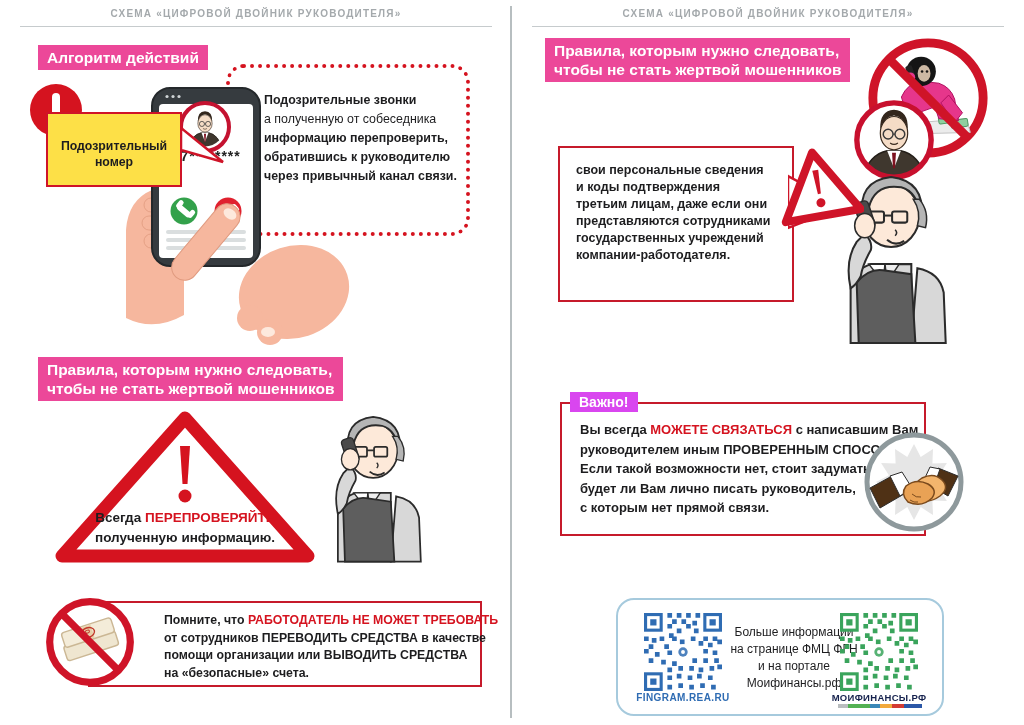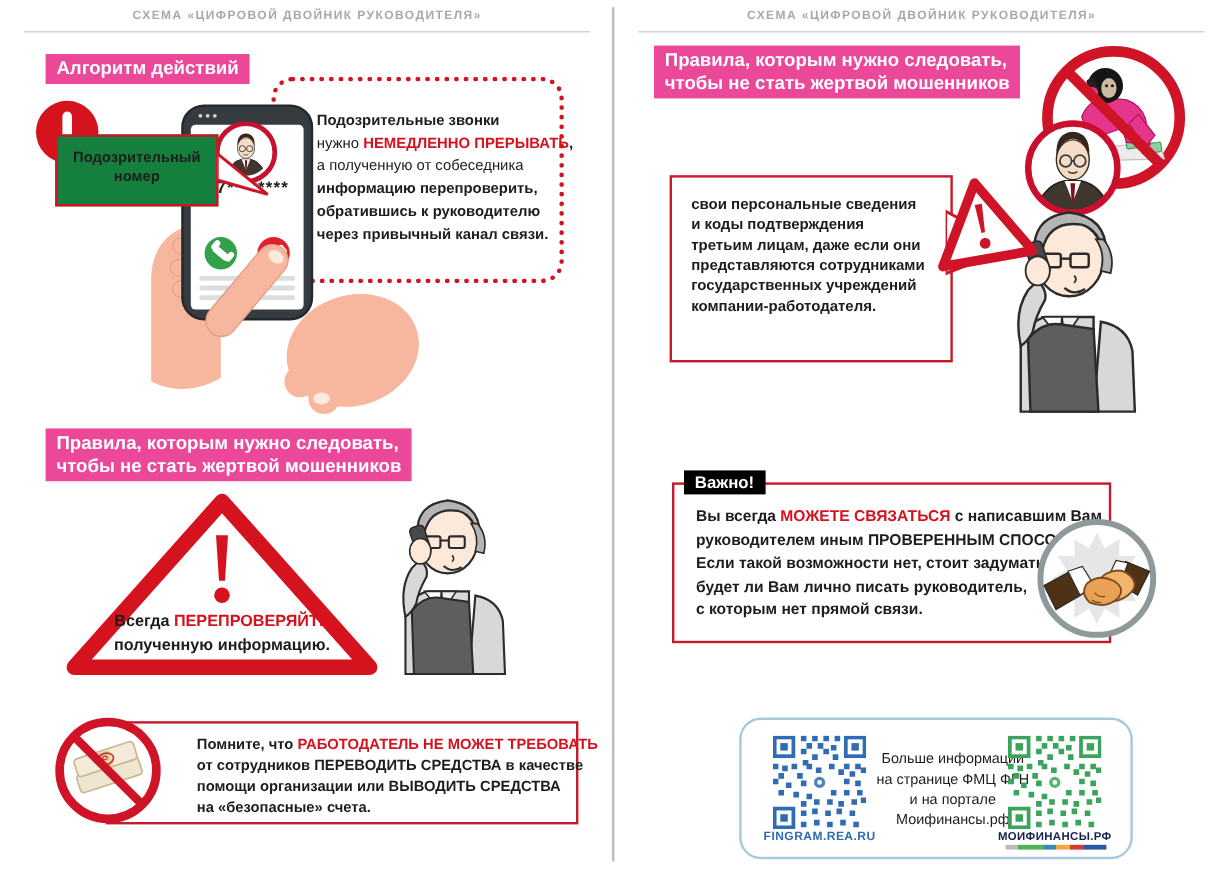--- a/index.html
+++ b/index.html
@@ -14,28 +14,28 @@
   .hdr-line{top:26px;height:0;border-top:1px solid #c6cbcd;}
   .glabel{background:#ec4899;color:#fff;font-weight:bold;font-size:15.5px;line-height:19px;
           padding:3px 9px;display:inline-block;}
   .glabel div{white-space:nowrap;}
   .dotted-box{border:4px dotted #d5131f;border-radius:18px;}
   .callout{font-size:12.4px;line-height:19px;font-weight:bold;}
   .callout .rg{font-weight:normal;}
   .excl-badge{width:52px;height:52px;border-radius:50%;background:#d5131f;}
   .excl-badge .bar{position:absolute;left:22px;top:9px;width:8px;height:23px;border-radius:4px;background:#fff;}
   .excl-badge .dot{position:absolute;left:22px;top:37px;width:8px;height:8px;border-radius:50%;background:#fff;}
-  .susp-box{background:#15803d;border:2.5px solid #cf1428;text-align:center;
-            font-size:12.3px;font-weight:bold;line-height:16px;padding-top:9px;}
+  .susp-box{background:#fde047;border:2.5px solid #cf1428;text-align:center;
+            font-size:12.3px;font-weight:bold;line-height:16px;padding-top:24px;}
   .phone-number{font-size:14px;font-weight:bold;letter-spacing:1px;color:#222;text-align:center;}
   .tri-caption{text-align:center;font-size:13.5px;font-weight:bold;line-height:20px;}
   .redbox{background:#fff;border:2.5px solid #c61a2b;}
   .reminder-text{font-size:12.3px;font-weight:bold;line-height:17.5px;}
   .never-text{font-size:12.5px;font-weight:bold;line-height:17px;}
-  .imp-label{background:#000000;color:#fff;font-weight:bold;font-size:14px;padding:2px 9px;}
+  .imp-label{background:#d946ef;color:#fff;font-weight:bold;font-size:14px;padding:2px 9px;}
   .imp-text{font-size:13px;font-weight:bold;line-height:19.5px;}
   .qr-box{background:#fff;border:2px solid #a6cadd;border-radius:18px;}
   .qr-info{font-size:12px;font-weight:normal;line-height:17px;text-align:center;}
   .qr-label-blue{font-size:10px;font-weight:bold;color:#2f6cb3;text-align:center;letter-spacing:.4px;}
   .qr-label-green{font-size:9.5px;font-weight:bold;color:#15214d;text-align:center;letter-spacing:.3px;}
   .qr-stripe{height:4px;background:linear-gradient(90deg,#b9bdbf 0 12%,#53b153 12% 38%,#3a87b7 38% 50%,#f2a93b 50% 64%,#d23b33 64% 78%,#2b57a7 78% 100%);}
   .divider{left:510px;top:6px;width:2px;height:712px;background:#b7bec0;}
 </style>
 </head>
 <body>
@@ -104,21 +104,20 @@
     <div class="abs hdr-line" style="left:20px;width:472px;"></div>
 
     <div class="abs" style="left:38px;top:45px;">
       <div class="glabel"><div>Алгоритм действий</div></div>
     </div>
 
     <div class="abs dotted-box" style="left:226px;top:64px;width:236px;height:164px;"></div>
 
     <div class="abs callout" style="left:264px;top:91px;width:200px;z-index:2;">
       <div class="nw">Подозрительные звонки</div>
-      <div class="nw"><span class="rg">нужно </span><span class="red">НЕМЕДЛЕННО ПРЕРЫВАТЬ</span><span>,</span></div>
       <div class="nw rg">а полученную от собеседника</div>
       <div class="nw">информацию перепроверить,</div>
       <div class="nw">обратившись к руководителю</div>
       <div class="nw">через привычный канал связи.</div>
     </div>
 
     <svg class="abs" style="left:118px;top:80px;z-index:3;" width="235" height="275" viewBox="0 0 235 275">
       <path d="M8 150 Q10 120 34 110 L66 116 L66 235 Q36 252 8 238 Z" fill="#f6b79e"></path>
       <rect x="26" y="118" width="28" height="14" rx="7" fill="#f6b79e" stroke="#e09a7f" stroke-width="0.8"></rect>
       <rect x="24" y="136" width="30" height="14" rx="7" fill="#f6b79e" stroke="#e09a7f" stroke-width="0.8"></rect>

